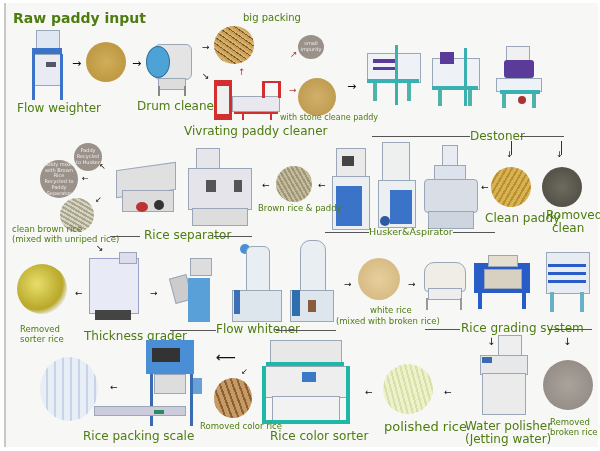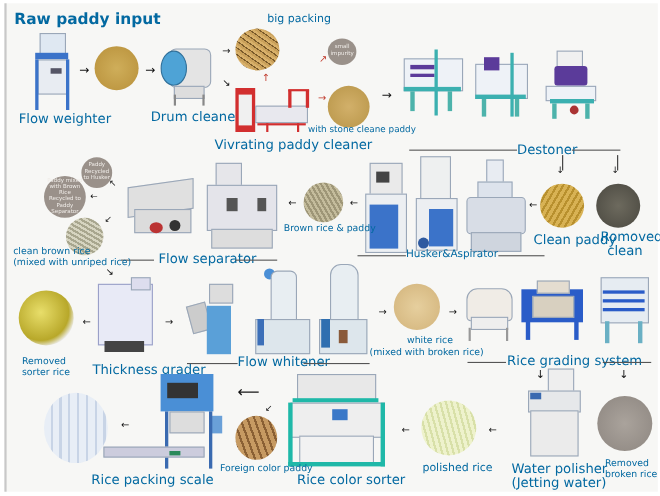--- a/index.html
+++ b/index.html
@@ -1,19 +1,19 @@
 <!DOCTYPE html>
 <html><head>
 <meta charset="utf-8">
 <style>
   html, body { margin:0; padding:0; }
   body { width:600px; height:451px; background:#ffffff; position:relative; overflow:hidden; font-family:"DejaVu Sans", sans-serif; }
   .frame { position:absolute; left:4px; top:3px; width:592px; height:444px; background:#f7f7f5; border-left:2px solid #c8c8c8; }
   .abs { position:absolute; }
-  .lbl { position:absolute; color:#0369a1; white-space:nowrap; line-height:1.1; }
+  .lbl { position:absolute; color:#4d7c0f; white-space:nowrap; line-height:1.1; }
   .lbl.md { font-size:12px; }
   .lbl.sm { font-size:9px; }
   .lbl.xs { font-size:8px; }
   .lbl.xl { font-size:14px; }
   .lbl.c { text-align:center; }
   .circle { position:absolute; border-radius:50%; overflow:hidden; }
   .gcircle { position:absolute; border-radius:50%; background:#9a918a; color:#f0ece8; font-size:5px; text-align:center; display:flex; align-items:center; justify-content:center; line-height:1.15; padding:2px; box-sizing:border-box; }
   .arrow { position:absolute; font-size:11px; color:#111; line-height:1; }
   .arrow.red { color:#c0392b; font-size:9px; }
   .hline { position:absolute; height:1px; background:#555; }
@@ -74,21 +74,21 @@
   <div class="red" style="left:0;top:2px;width:18px;height:40px;"></div>
   <div class="body" style="left:3px;top:8px;width:12px;height:28px;background:#f0f0f0;border:none;"></div>
   <div class="body" style="left:18px;top:18px;width:46px;height:14px;background:#e8e8ee;"></div>
   <div class="red" style="left:48px;top:4px;width:3px;height:16px;"></div>
   <div class="red" style="left:64px;top:4px;width:3px;height:16px;"></div>
   <div class="red" style="left:48px;top:3px;width:19px;height:2px;"></div>
   <div class="red" style="left:20px;top:34px;width:44px;height:2px;"></div>
   <div class="red" style="left:28px;top:34px;width:2px;height:8px;"></div>
   <div class="red" style="left:56px;top:34px;width:2px;height:8px;"></div>
 </div>
-<div class="lbl md" style="left:195px;top:125px;">Vivrating paddy cleaner</div>
+<div class="lbl md" style="left:184px;top:125px;">Vivrating paddy cleaner</div>
 
 <div class="arrow red" style="left:289px;top:86px;">→</div>
 <div class="circle" style="left:298px;top:78px;width:38px;height:38px;background:radial-gradient(circle,#d2b06a,#b89548);"></div>
 <div class="lbl xs" style="left:280px;top:114px;font-size:8px;">with stone cleane paddy</div>
 <div class="arrow" style="left:347px;top:81px;">→</div>
 
 <div class="m" style="left:365px;top:45px;width:58px;height:62px;">
   <div class="body" style="left:2px;top:8px;width:52px;height:28px;background:#eef2f7;"></div>
   <div class="purple" style="left:8px;top:14px;width:22px;height:4px;"></div>
   <div class="purple" style="left:8px;top:22px;width:22px;height:3px;"></div>
@@ -165,21 +165,21 @@
   <div class="dark" style="left:48px;top:32px;width:8px;height:12px;background:#555;"></div>
   <div class="body" style="left:6px;top:60px;width:54px;height:16px;background:#ddd;"></div>
 </div>
 <div class="m" style="left:114px;top:160px;width:66px;height:60px;">
   <div class="body" style="left:2px;top:6px;width:58px;height:26px;background:#e0e0e0;transform:skewY(-8deg);"></div>
   <div class="body" style="left:8px;top:30px;width:50px;height:20px;background:#dcdcdc;"></div>
   <div class="red" style="left:22px;top:42px;width:12px;height:10px;border-radius:50%;background:#b33;"></div>
   <div class="dark" style="left:40px;top:40px;width:10px;height:10px;border-radius:50%;"></div>
 </div>
 <div class="hline" style="left:110px;top:236px;width:30px;"></div>
-<div class="lbl md" style="left:144px;top:229px;">Flow separator</div>
+<div class="lbl md" style="left:144px;top:229px;">Rice separator</div>
 <div class="hline" style="left:214px;top:236px;width:38px;"></div>
 
 <div class="gcircle" style="left:74px;top:143px;width:28px;height:28px;">
     <span>Paddy Recycled to Husker</span>
   </div>
 <div class="arrow" style="left:99px;top:163px;font-size:8px;">↖</div>
 <div class="gcircle" style="left:40px;top:160px;width:38px;height:38px;">
     <span>Paddy mixed with Brown Rice Recycled to Paddy Separator</span>
   </div>
 <div class="arrow" style="left:82px;top:175px;font-size:8px;">←</div>
@@ -265,39 +265,39 @@
   <div class="body" style="left:20px;top:0;width:22px;height:24px;background:#eee;"></div>
   <div class="body" style="left:2px;top:20px;width:46px;height:18px;background:#e6e8ea;"></div>
   <div class="blue" style="left:4px;top:22px;width:10px;height:6px;background:#3a6ab0;"></div>
   <div class="body" style="left:4px;top:38px;width:42px;height:40px;background:#ebebeb;"></div>
 </div>
 <div class="lbl md" style="left:465px;top:420px;">Water polisher</div>
 <div class="lbl md" style="left:465px;top:433px;">(Jetting water)</div>
 
 <div class="arrow" style="left:444px;top:388px;font-size:9px;">←</div>
 <div class="circle" style="left:383px;top:364px;width:50px;height:50px;background:repeating-linear-gradient(75deg,#eef2cc 0 3px,#d8e0a8 3px 5px);"></div>
-<div class="lbl sm" style="left:384px;top:420px;font-size:10px;">polished rice</div>
+<div class="lbl sm" style="left:384px;top:420px;font-size:13px;">polished rice</div>
 <div class="arrow" style="left:365px;top:388px;font-size:9px;">←</div>
 
 <div class="m" style="left:262px;top:340px;width:90px;height:88px;">
   <div class="body" style="left:8px;top:0;width:70px;height:22px;background:#e8e8e8;"></div>
   <div class="teal" style="left:4px;top:22px;width:78px;height:4px;background:#1fb8a8;"></div>
   <div class="body" style="left:2px;top:26px;width:84px;height:30px;background:#eeeeee;"></div>
   <div class="blue" style="left:40px;top:32px;width:14px;height:10px;background:#3a78c8;"></div>
   <div class="body" style="left:10px;top:56px;width:66px;height:24px;background:#f2f2f2;"></div>
   <div class="teal" style="left:0;top:80px;width:88px;height:4px;background:#1fb8a8;"></div>
   <div class="teal" style="left:0;top:26px;width:4px;height:58px;background:#1fb8a8;"></div>
   <div class="teal" style="left:84px;top:26px;width:4px;height:58px;background:#1fb8a8;"></div>
 </div>
 <div class="lbl md" style="left:270px;top:430px;">Rice color sorter</div>
 
 <div class="arrow" style="left:216px;top:350px;font-size:14px;">⟵</div>
 <div class="arrow" style="left:241px;top:368px;font-size:8px;">↙</div>
 <div class="circle" style="left:214px;top:378px;width:38px;height:40px;background:repeating-linear-gradient(70deg,#c69a62 0 4px,#8a6034 4px 6px);"></div>
-<div class="lbl sm" style="left:200px;top:422px;font-size:8.5px;">Foreign color paddy</div>
+<div class="lbl sm" style="left:200px;top:422px;font-size:8.5px;">Romoved color rice</div>
 
 <div class="m" style="left:94px;top:340px;width:112px;height:88px;">
   <div class="blue" style="left:52px;top:0;width:48px;height:34px;background:#4a8fd6;"></div>
   <div class="dark" style="left:58px;top:8px;width:28px;height:14px;background:#333;"></div>
   <div class="body" style="left:60px;top:34px;width:30px;height:18px;background:#ddd;"></div>
   <div class="blue" style="left:96px;top:38px;width:12px;height:16px;background:#6aa0d8;"></div>
   <div class="blue" style="left:56px;top:34px;width:3px;height:52px;background:#3a6ab0;"></div>
   <div class="blue" style="left:96px;top:34px;width:3px;height:52px;background:#3a6ab0;"></div>
   <div class="body" style="left:0;top:66px;width:90px;height:8px;background:#ccd;"></div>
   <div class="teal" style="left:60px;top:70px;width:10px;height:4px;background:#2a8a5a;"></div>

